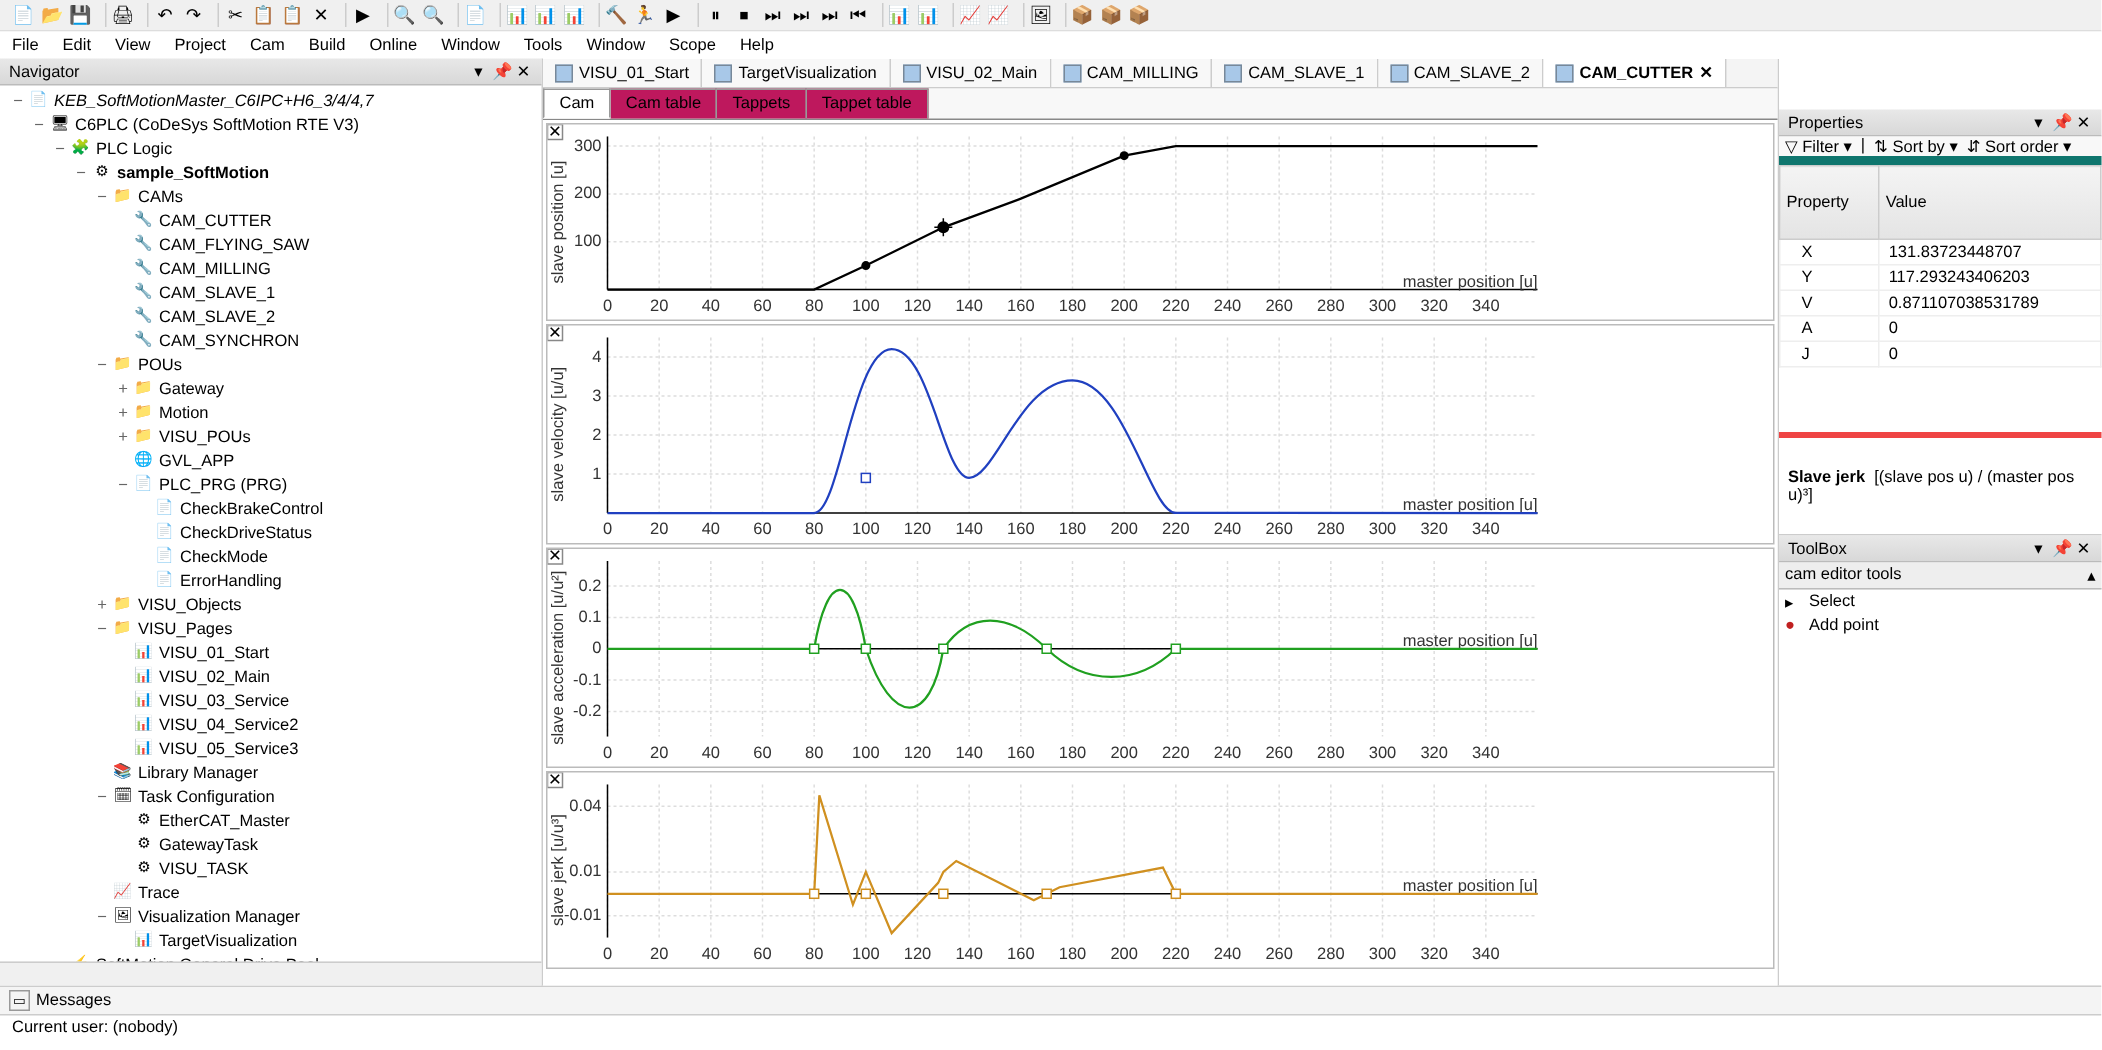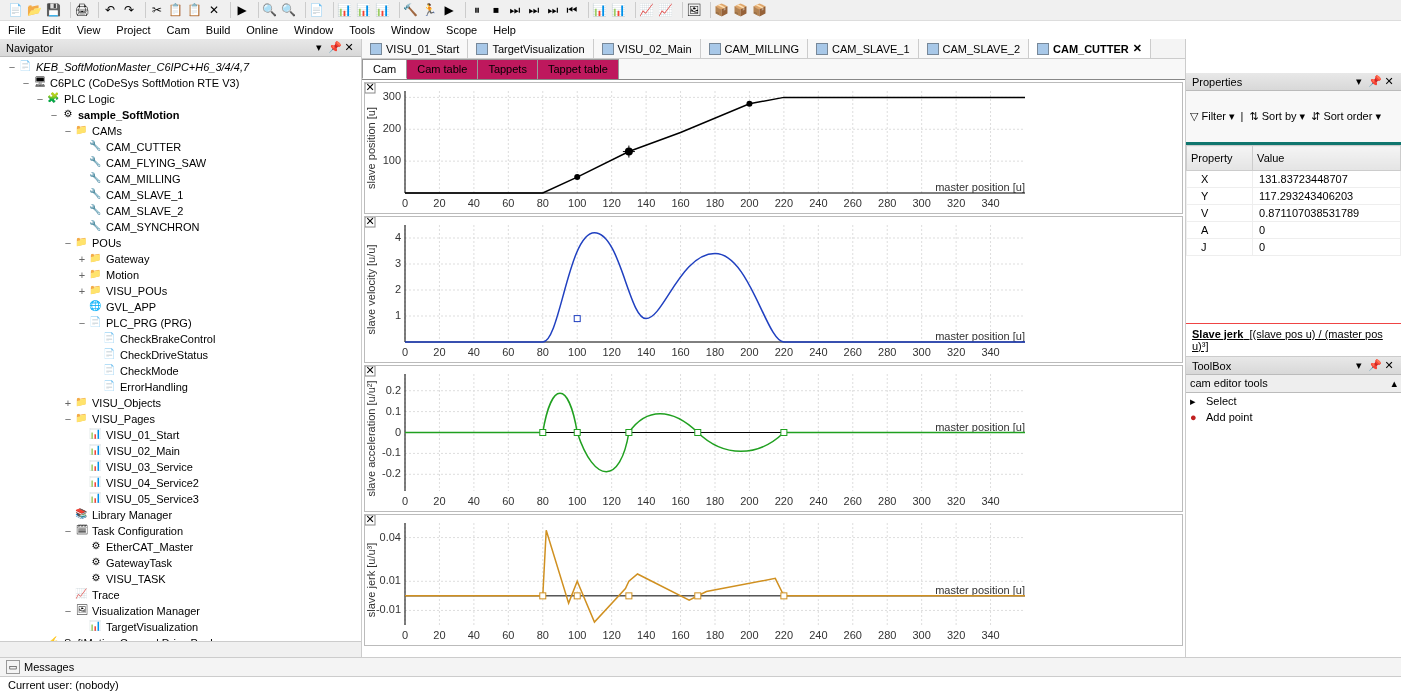--- a/index.html
+++ b/index.html
@@ -30,27 +30,27 @@
 .doc-tab .ticon { width: 12px; height: 12px; display: inline-block; background: #a8c8e8; border: 1px solid #789; }
 .doc-tab .close { font-size: 11px; }
 .sub-tabs { display: flex; background: #f8f8f8; border-bottom: 1px solid #888; }
 .sub-tab { padding: 3px 10px; border: 1px solid #999; border-bottom: none; margin-right: -1px; background: #be185d; cursor: pointer; }
 .sub-tab.active { background: #fff; border-bottom: 1px solid #fff; position: relative; z-index: 1; }
 .charts { flex: 1; overflow: hidden; background: #fff; padding: 0; }
 .chart { position: relative; border: 1px solid #bbb; margin: 2px; background: #fff; }
 .chart svg { display: block; }
 .right-col { width: 215px; display: flex; flex-direction: column; margin-top: 34px; }
 .props { flex: 1; display: flex; flex-direction: column; border-bottom: 1px solid #ccc; }
-.props-toolbar { background: #f8f8f8; border-bottom: 3px solid #0f766e; padding: 19px 4px; font-size: 11px; display: flex; gap: 6px; }
+.props-toolbar { background: #f8f8f8; border-bottom: 6px solid #0f766e; padding: 0 4px; font-size: 11px; display: flex; gap: 6px; }
 .props-toolbar span { cursor: pointer; }
 .props-table { flex: 1; }
 .props-table table { width: 100%; border-collapse: collapse; }
-.props-table th { background: linear-gradient(#f4f4f4,#e4e4e4); border: 1px solid #ccc; padding: 6px 4px; text-align: left; font-weight: normal; }
+.props-table th { background: linear-gradient(#f4f4f4,#e4e4e4); border: 1px solid #ccc; padding: 18px 4px; text-align: left; font-weight: normal; }
 .props-table td { border: 1px solid #eee; padding: 2px 6px; }
-.hint { padding: 4px 6px; border-top: 1px solid #ef4444; font-size: 11px; text-decoration: underline; }
+.hint { padding: 20px 6px; border-top: 4px solid #ef4444; font-size: 11px; }
 .toolbox { height: 300px; display: flex; flex-direction: column; }
 .toolbox-cat { background: #eee; border-bottom: 1px solid #bbb; padding: 2px 4px; display: flex; justify-content: space-between; }
 .toolbox-items { flex: 1; }
 .toolbox-item { padding: 2px 4px; display: flex; align-items: center; gap: 4px; cursor: pointer; }
 .toolbox-item .ti-icon { width: 12px; height: 12px; display: inline-block; }
 .messages-bar { border-top: 1px solid #ccc; background: #f4f4f4; padding: 2px 6px; display: flex; align-items: center; }
 .messages-bar .micon { width: 14px; height: 14px; border: 1px solid #999; display: inline-block; text-align: center; font-size: 9px; line-height: 12px; margin-right: 4px; }
 .status-bar { border-top: 1px solid #ccc; background: #fff; padding: 2px 8px; font-size: 11px; }
 </style>
 </head>

